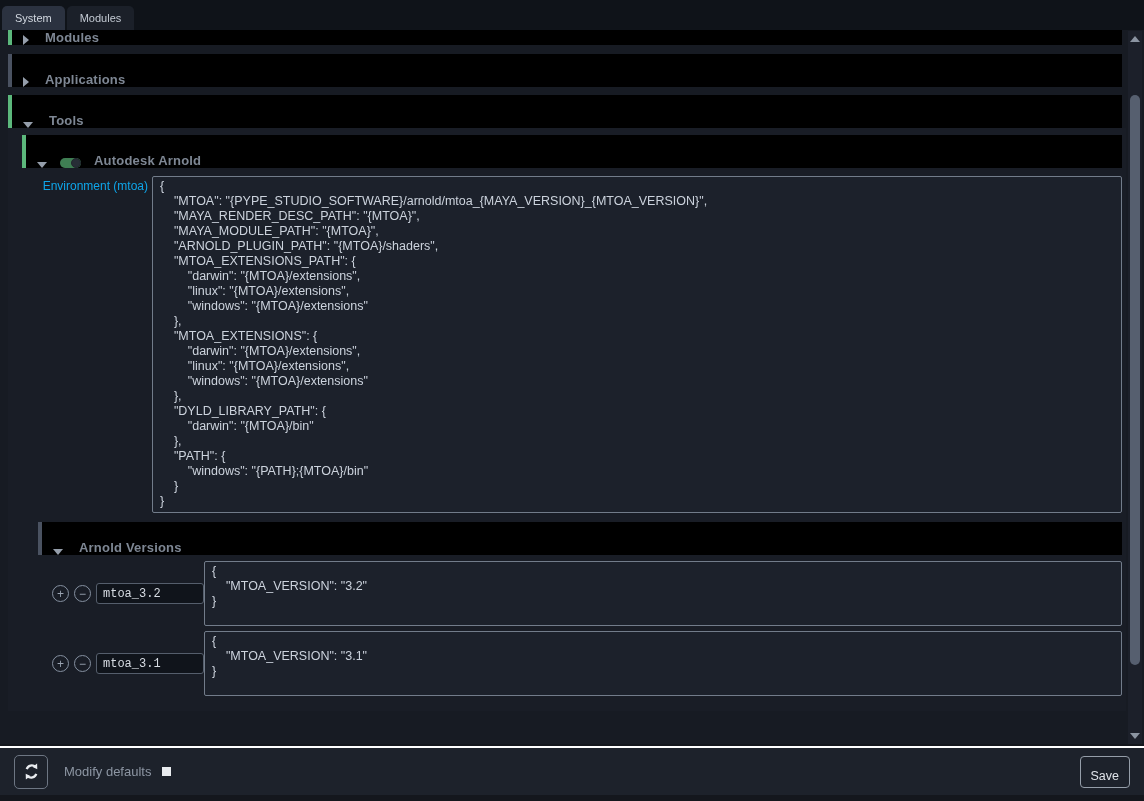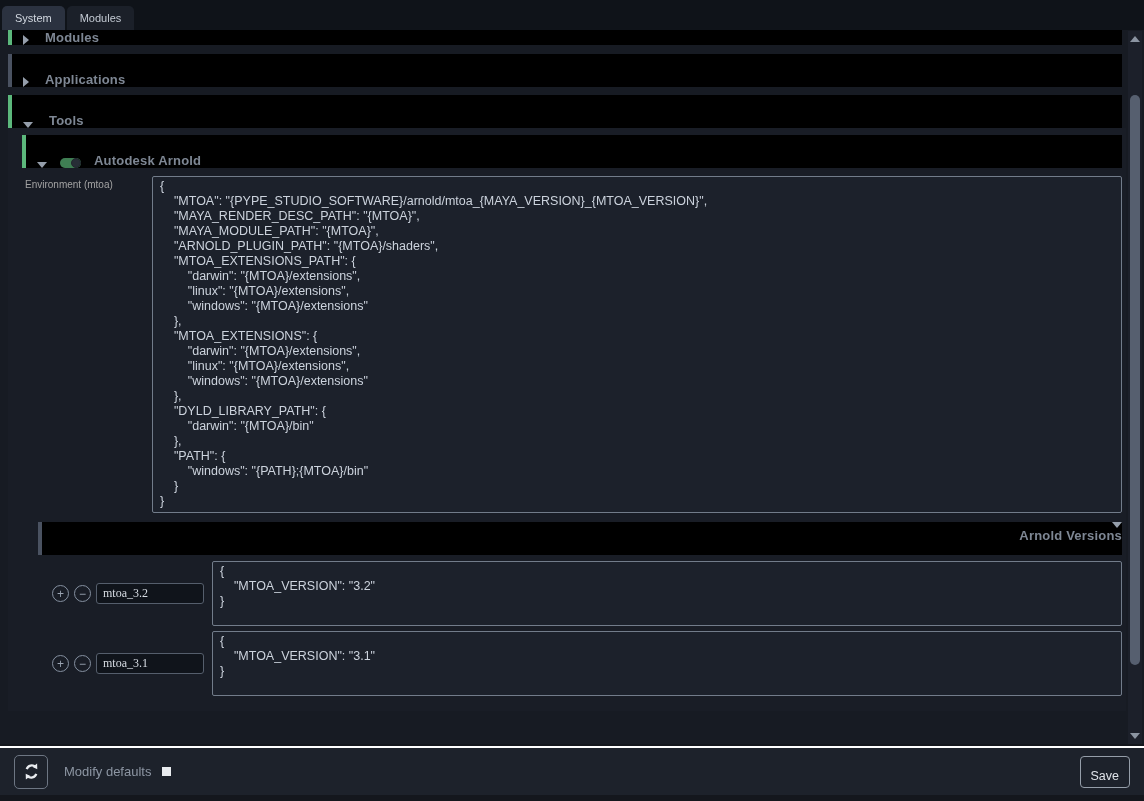--- a/index.html
+++ b/index.html
@@ -54,21 +54,21 @@
     border-left: 5px solid transparent; border-right: 5px solid transparent;
     border-top: 6px solid #959eab;
   }
   .arrow-right {
     width: 0; height: 0;
     border-top: 5px solid transparent; border-bottom: 5px solid transparent;
     border-left: 6px solid #959eab;
   }
   .lvl1 { margin: 0 4px 0 8px; }
   .lvl2 { margin: 0 4px 0 22px; }
-  .lvl3 { margin: 0 4px 0 38px; flex-direction: column; }
+  .lvl3 { margin: 0 4px 0 38px; }
 
   .gap8  { height: 8px; }
   .gap7  { height: 7px; }
   .gap9  { height: 9px; }
   .gap6  { height: 6px; }
   .gap5  { height: 5px; }
 
   .tools-body { background: #191d26; margin-left: 8px; margin-right: 0; padding-top: 7px; padding-bottom: 8px; }
   .tools-body .lvl2 { margin-left: 14px; }
   .tools-body .lvl3 { margin-left: 30px; }
@@ -95,41 +95,41 @@
     font-family: "Liberation Sans", sans-serif;
     font-size: 12.5px; line-height: 15px;
     padding: 2px 7px;
     white-space: pre;
     resize: none; overflow: hidden;
     display: block; width: 100%;
   }
 
   .env-row { display: flex; margin: 8px 4px 0 17px; }
   .env-label {
-    width: 123px; flex: none; 
-    padding-top: 3px; font-size: 10px; color: #a3a3a3;
+    width: 123px; flex: none; text-align: right;
+    padding-top: 3px; font-size: 12px; color: #0ea5e9;
   }
   .env-editor { flex: 1; margin-left: 4px; height: 337px; }
 
   
   .ver-row { display: flex; align-items: center; margin: 0 4px 0 44px; }
   .circle-btn {
     width: 17px; height: 17px; border-radius: 50%;
     border: 1px solid #8590a0; background: transparent;
     color: #9aa4b2; font-size: 12px; line-height: 14px;
     display: flex; align-items: center; justify-content: center;
     margin-right: 5px; padding: 0; flex: none;
     font-family: "Liberation Sans", sans-serif; cursor: default;
   }
   .ver-name {
     width: 108px; height: 21px; flex: none;
     background: #10141b; border: 1px solid #555e6c; border-radius: 3px;
     color: #d8dde4; font-size: 12px; padding: 0 6px;
-    font-family: Liberation Serif, serif;
-    margin-right: 8px;
+    font-family: Liberation Mono, monospace;
+    margin-right: 0;
   }
   .ver-editor { flex: 1; height: 65px; }
 
   
   .scrollbar {
     position: absolute; top: 1px; right: 2px; width: 14px; bottom: 0;
     background: #1c202a;
   }
   .sb-arrow-up {
     position: absolute; top: 5px; left: 2px;

